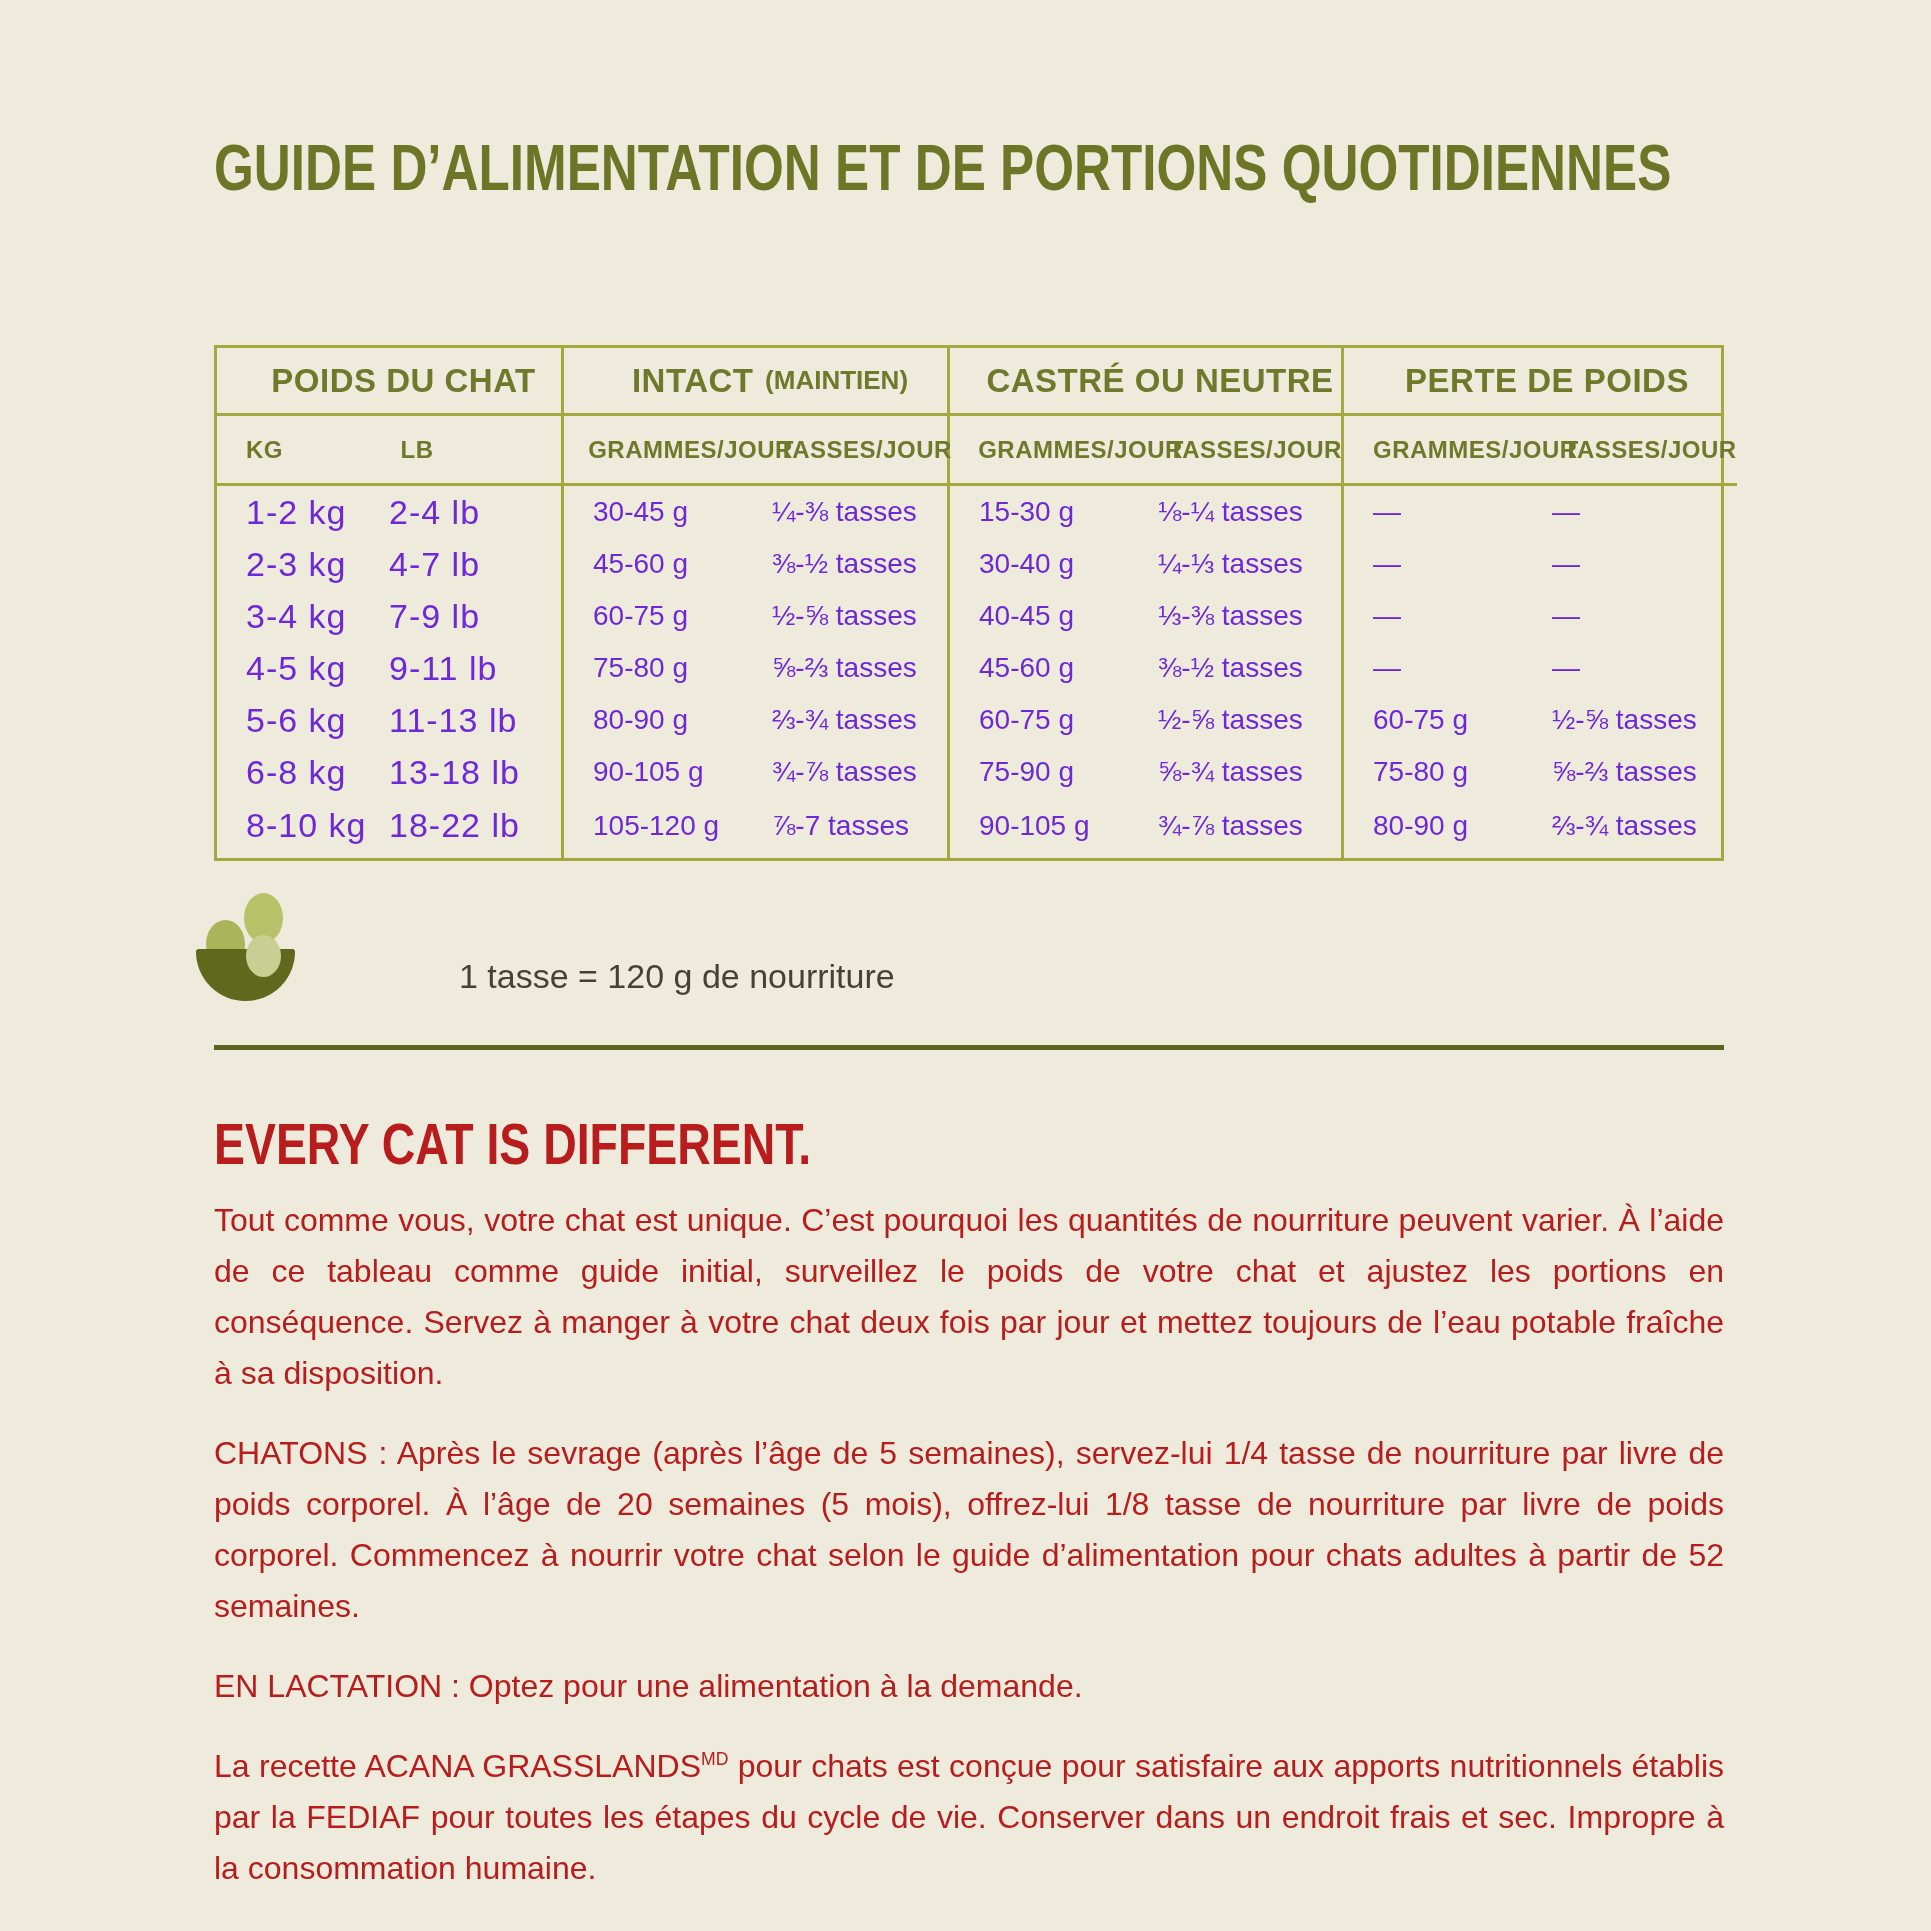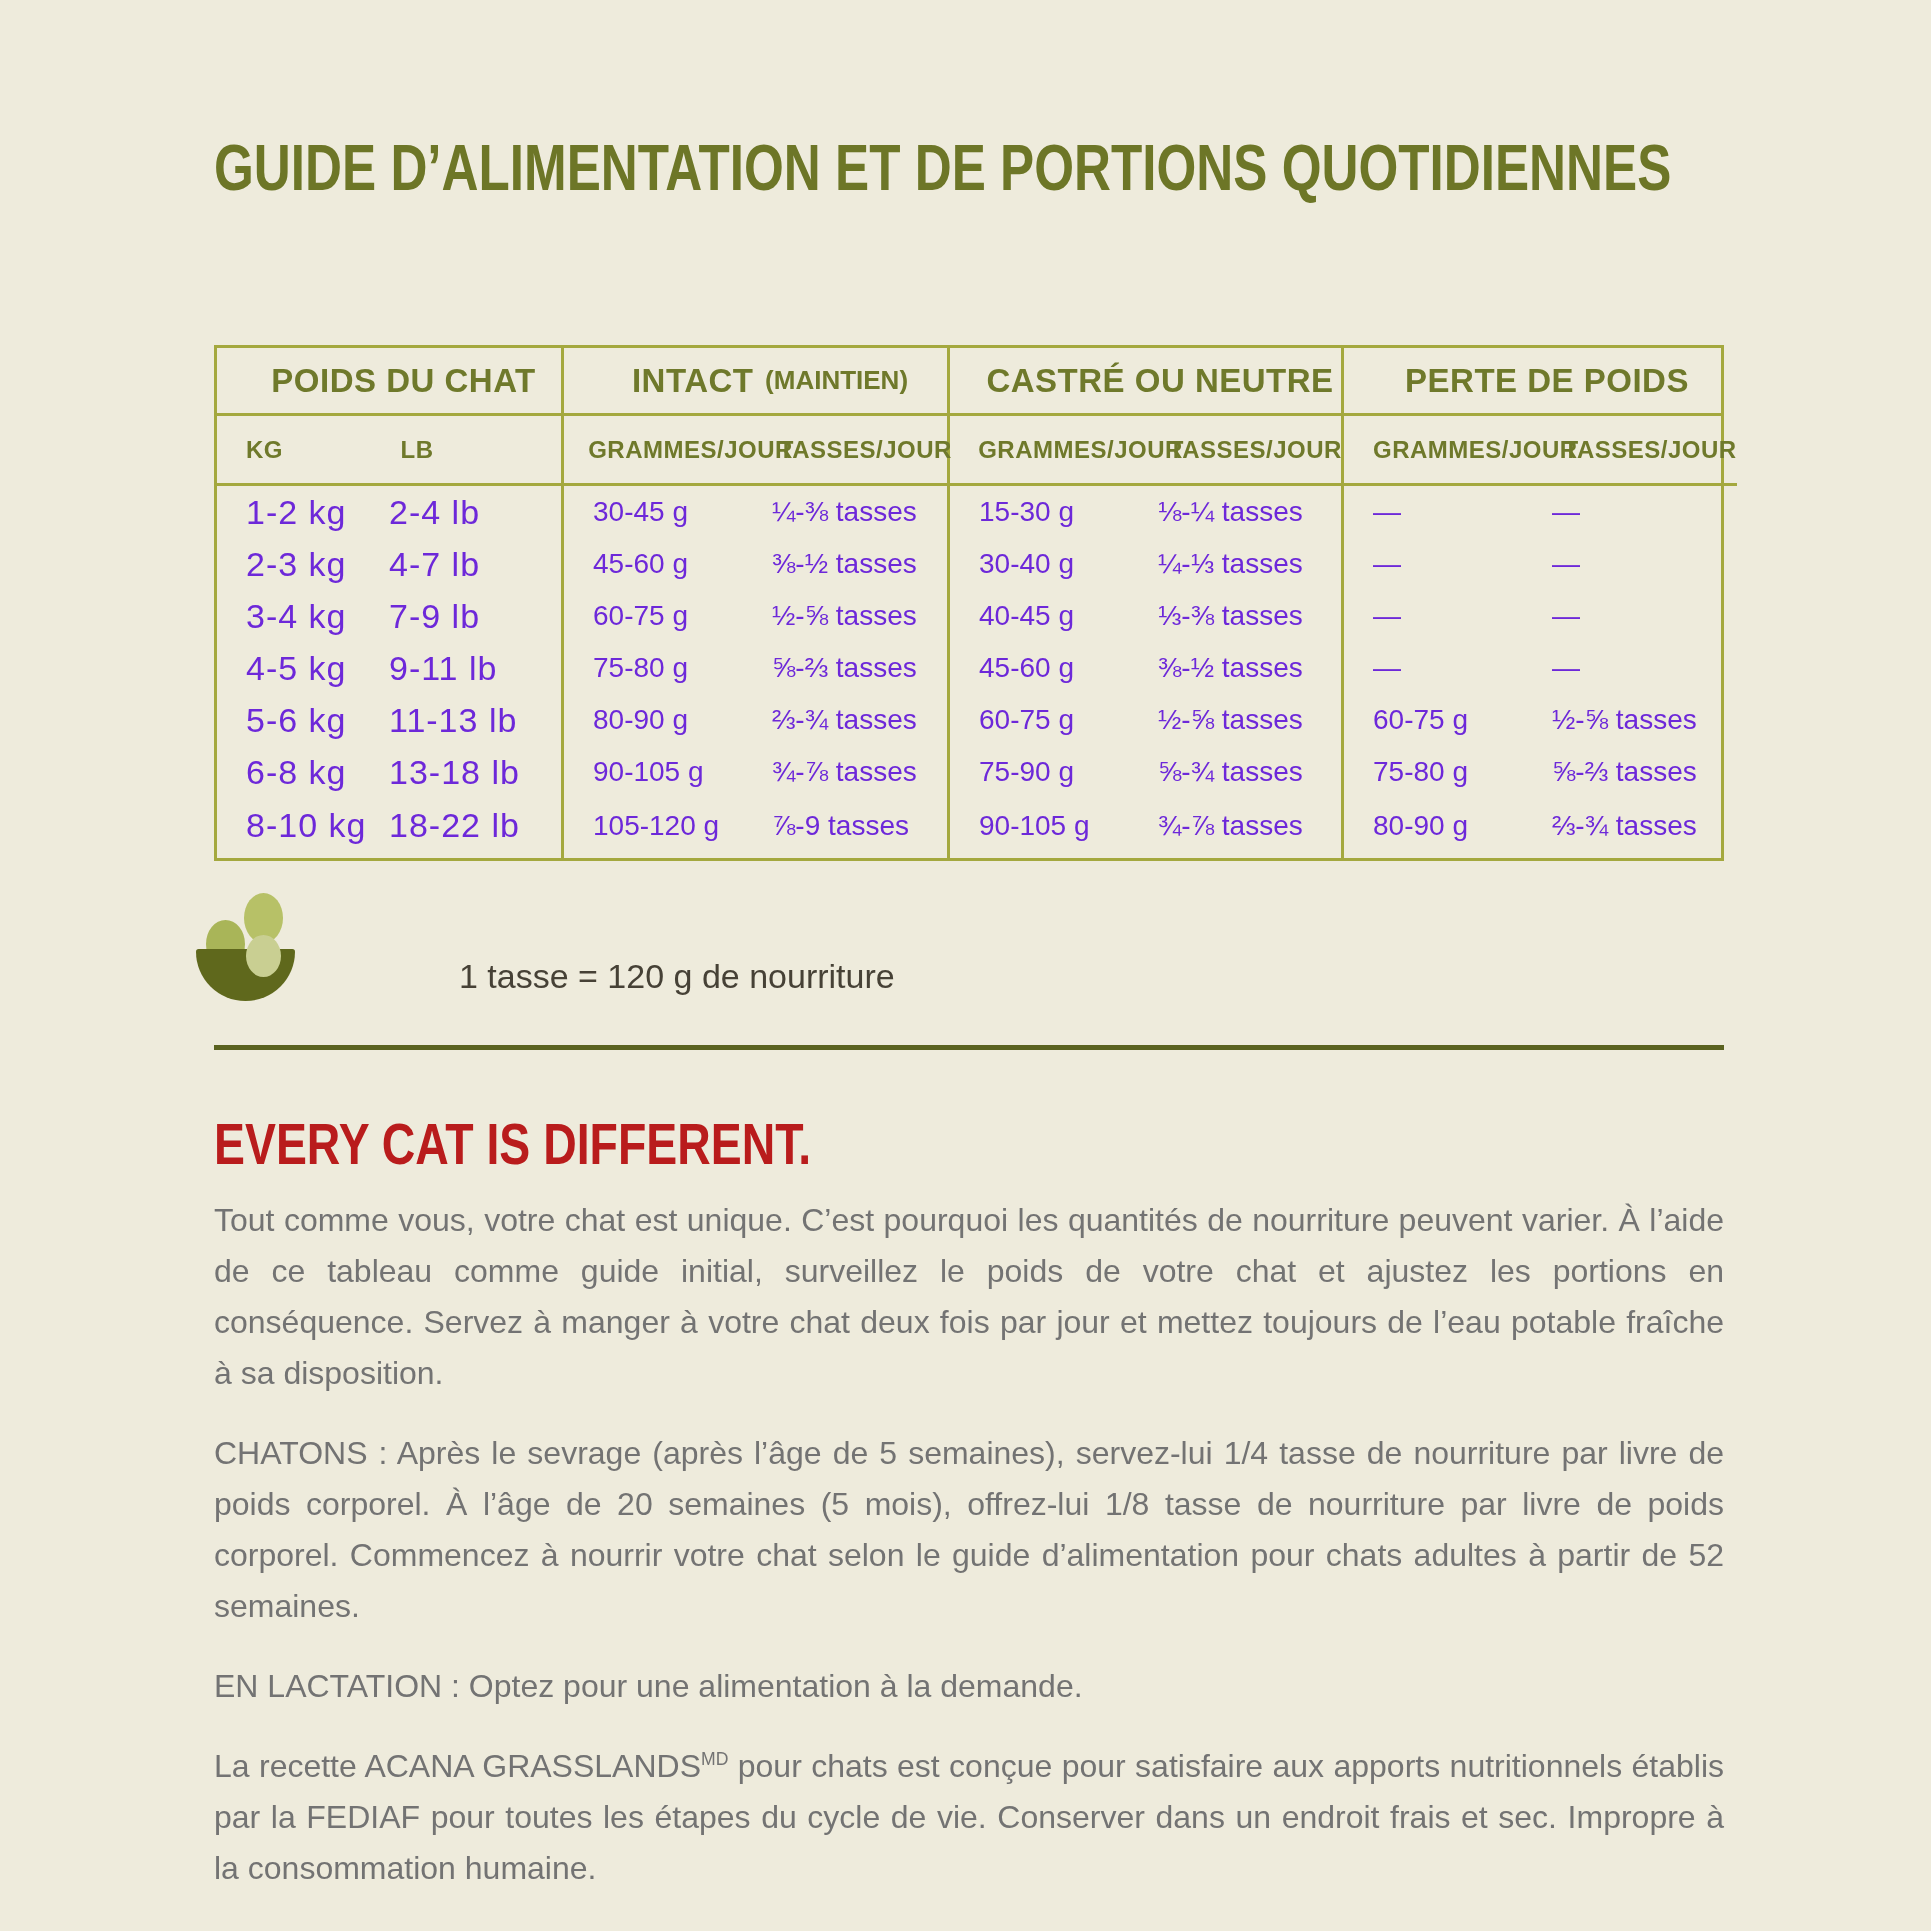--- a/index.html
+++ b/index.html
@@ -63,21 +63,21 @@
   .divider{position:absolute;left:214px;top:1045px;width:1510px;height:4.8px;background:#5a6220;}
 
   
   .heading2{
     position:absolute;left:214px;top:1110px;
     font-size:58px;font-weight:bold;color:#b91c1c;
   }
   .copy{position:absolute;left:214px;top:1195px;width:1510px;}
   .copy p{
     margin:0 0 29px 0;
-    font-size:32px;line-height:51px;color:#737373;
+    font-size:32px;line-height:51px;color:#b91c1c;
     text-align:justify;
   }
   .copy p.nojust{text-align:left;margin-bottom:0;}
   .copy p.lastline{margin-bottom:29px;}
   .copy sup{font-size:0.55em;vertical-align:super;line-height:0;}
 </style>
 </head>
 <body>
 
 <div class="page">
@@ -231,21 +231,21 @@
           <span>⅝-⅔ tasses</span>
         </div>
     </div>
     <div class="drow">
       <div class="gw">
           <span>8-10 kg</span>
           <span>18-22 lb</span>
         </div>
       <div class="gq">
           <span>105-120 g</span>
-          <span>⅞-9 tasses</span>
+          <span>⅞-7 tasses</span>
         </div>
       <div class="gq">
           <span>90-105 g</span>
           <span>¾-⅞ tasses</span>
         </div>
       <div class="gq">
           <span>80-90 g</span>
           <span>⅔-¾ tasses</span>
         </div>
     </div>

